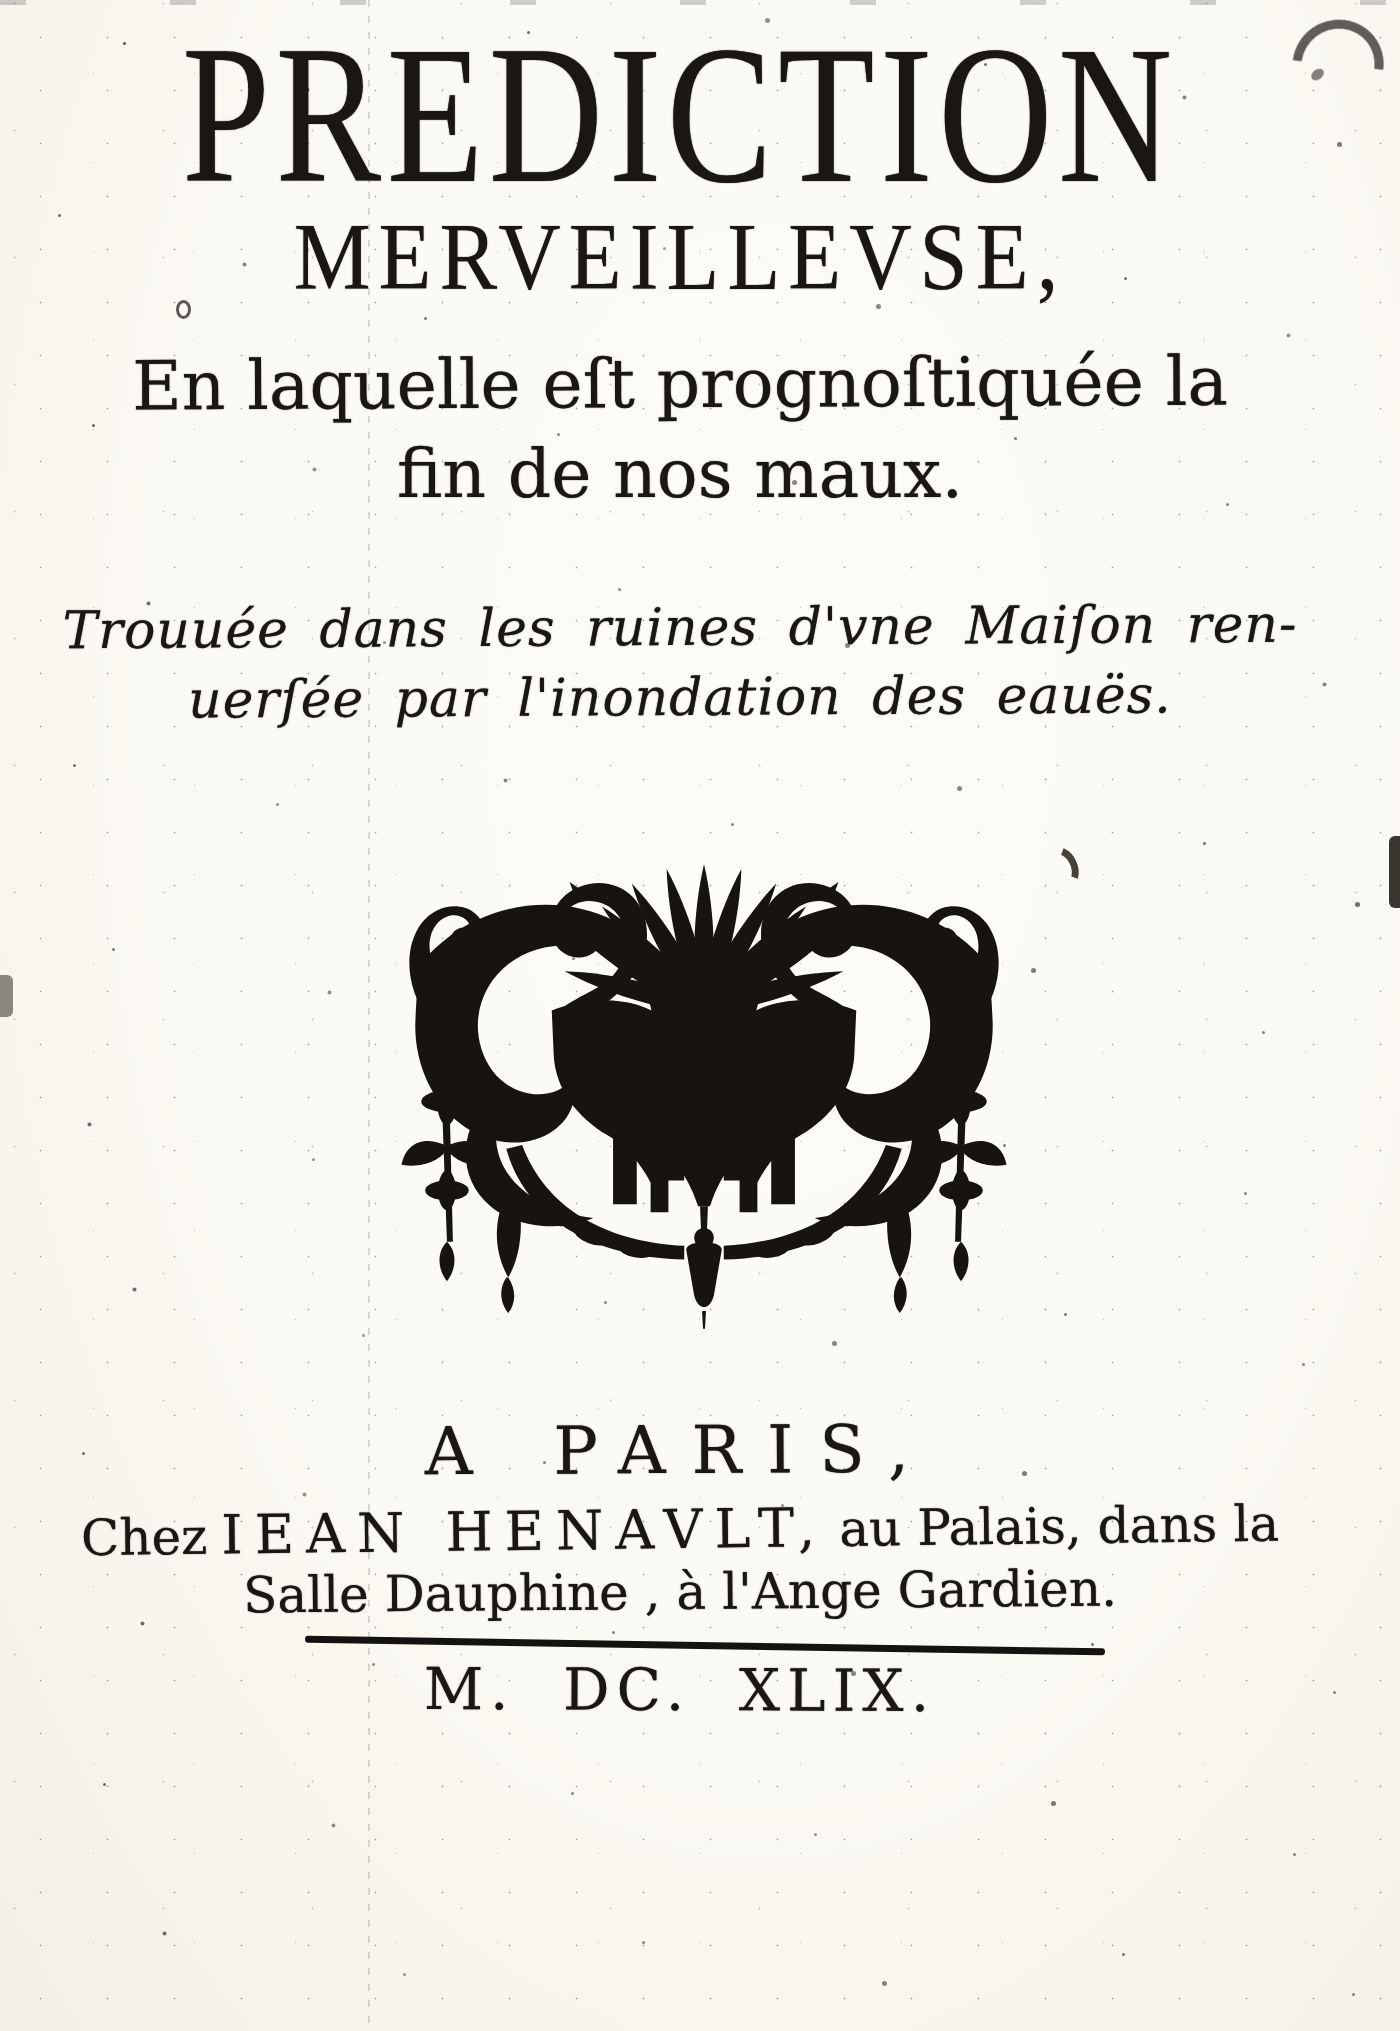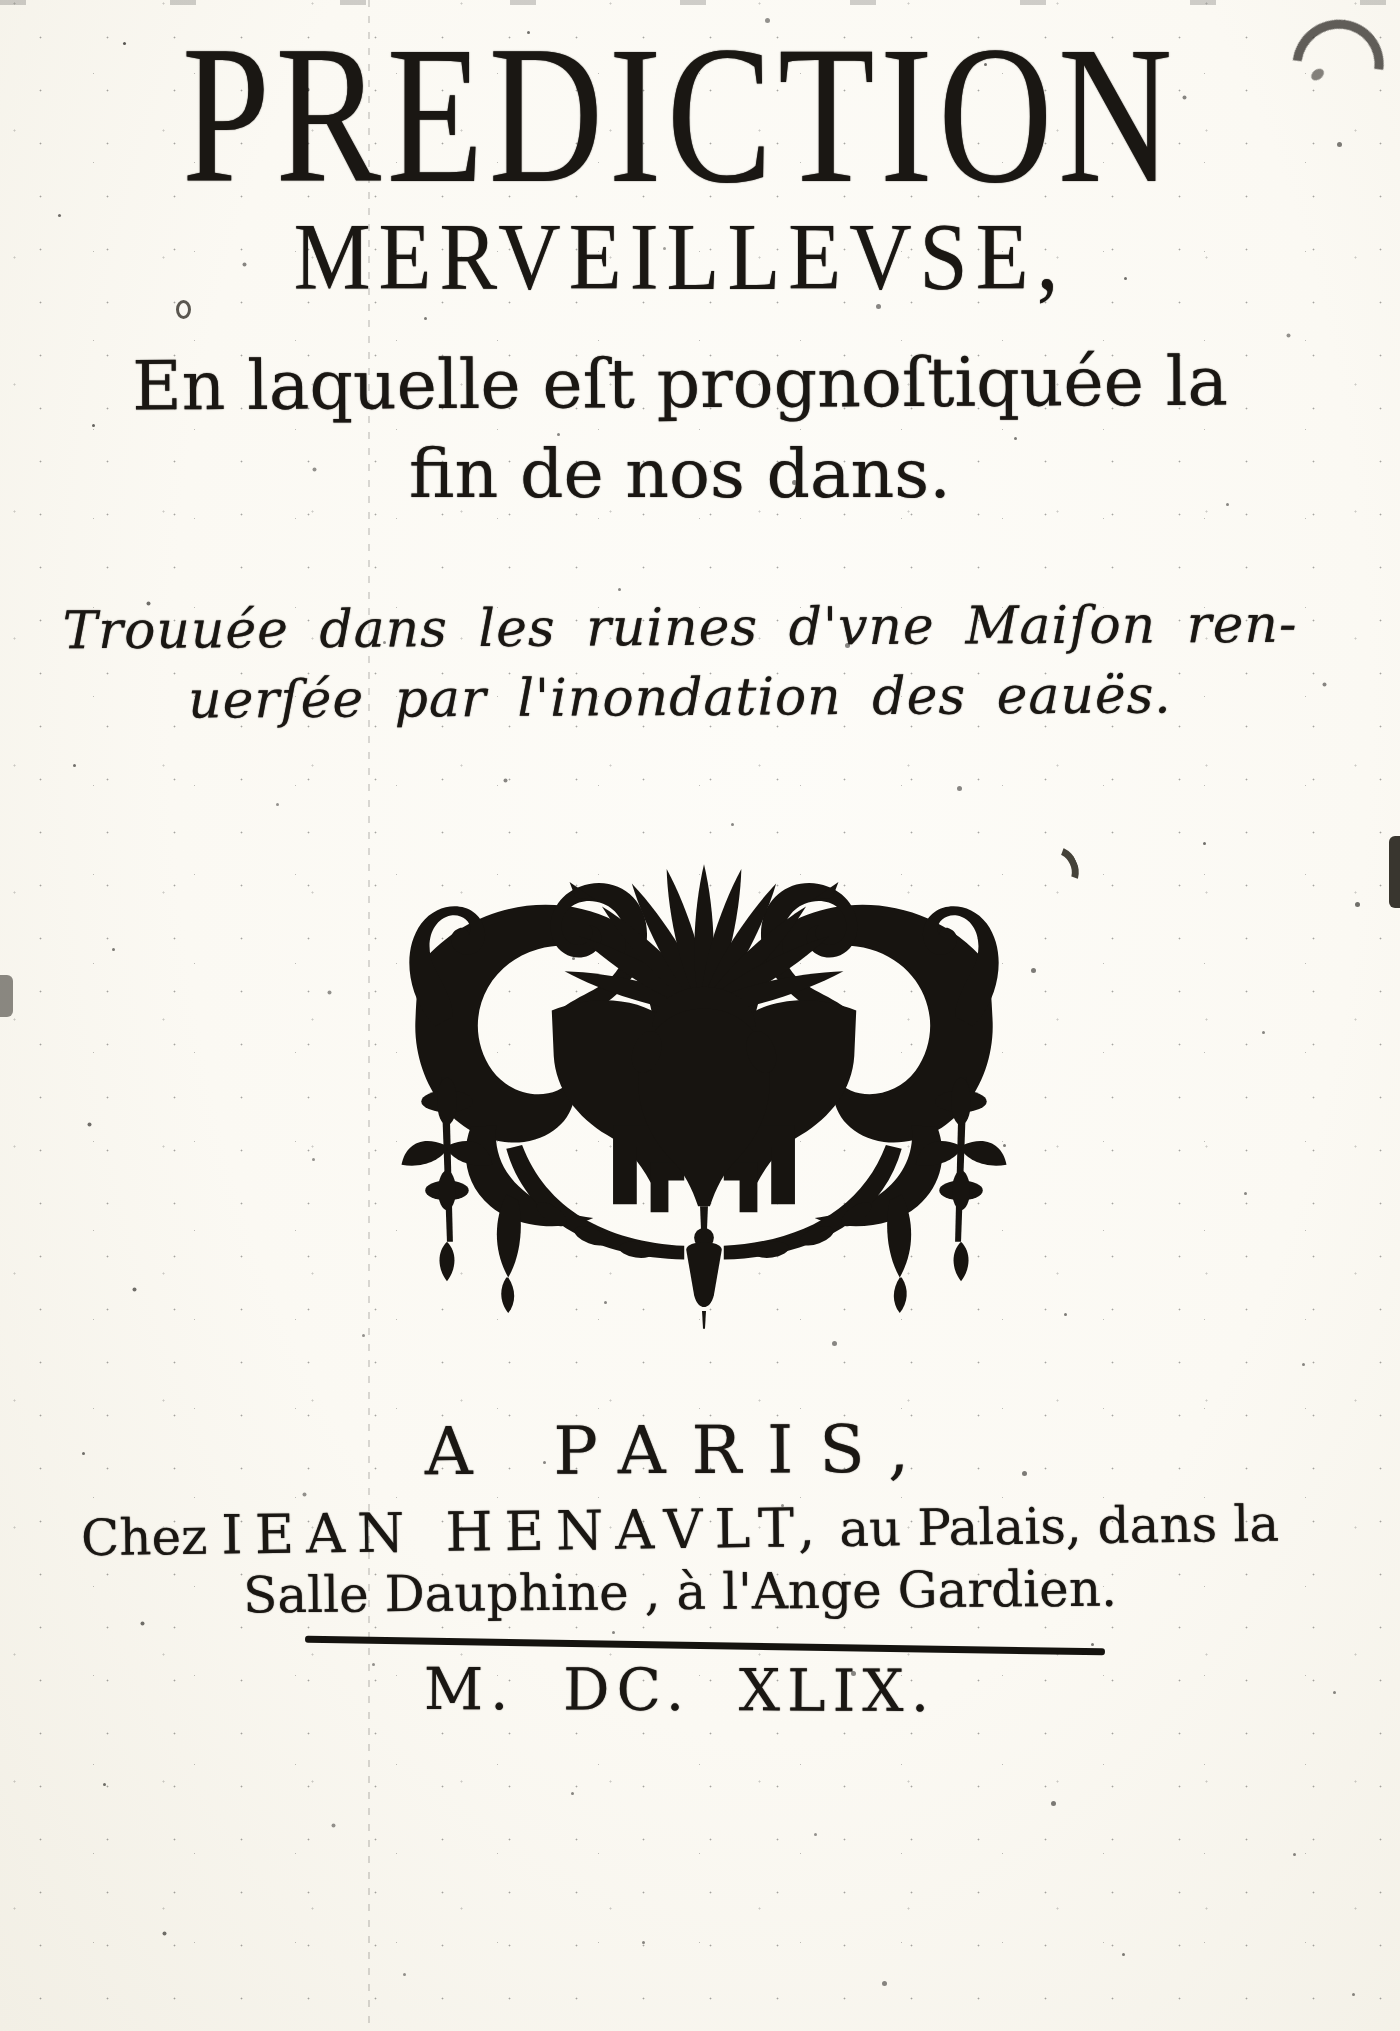--- a/index.html
+++ b/index.html
@@ -167,21 +167,21 @@
   <div class="edge-mark-left"></div>
   <div class="mark-comma"></div>
   <div class="mark-ring"></div>
 
   <div class="tline l-title1">PREDICTION</div>
 
   <div class="tline l-title2">MERVEILLEVSE,</div>
 
   <div class="tline l-sub1">En laquelle eſt prognoſtiquée la</div>
 
-  <div class="tline l-sub2">fin de nos dans.</div>
+  <div class="tline l-sub2">fin de nos maux.</div>
 
   <div class="tline l-note l-note1">Trouuée dans les ruines d'vne Maiſon ren-</div>
 
   <div class="tline l-note l-note2">uerſée par l'inondation des eauës.</div>
 
   <div class="ornament">
     <svg viewBox="0 0 700 510">
       <g fill="#171410" stroke="none">
         <g id="orn-left">
           <path d="M64,122 C136,36 266,50 310,126 C322,147 316,168 298,177 C294,130 238,92 182,108 C126,124 104,186 136,231 C157,259 198,263 217,239 C226,268 205,298 168,303 C104,310 56,248 58,182 C59,158 60,142 64,122 Z"></path>

